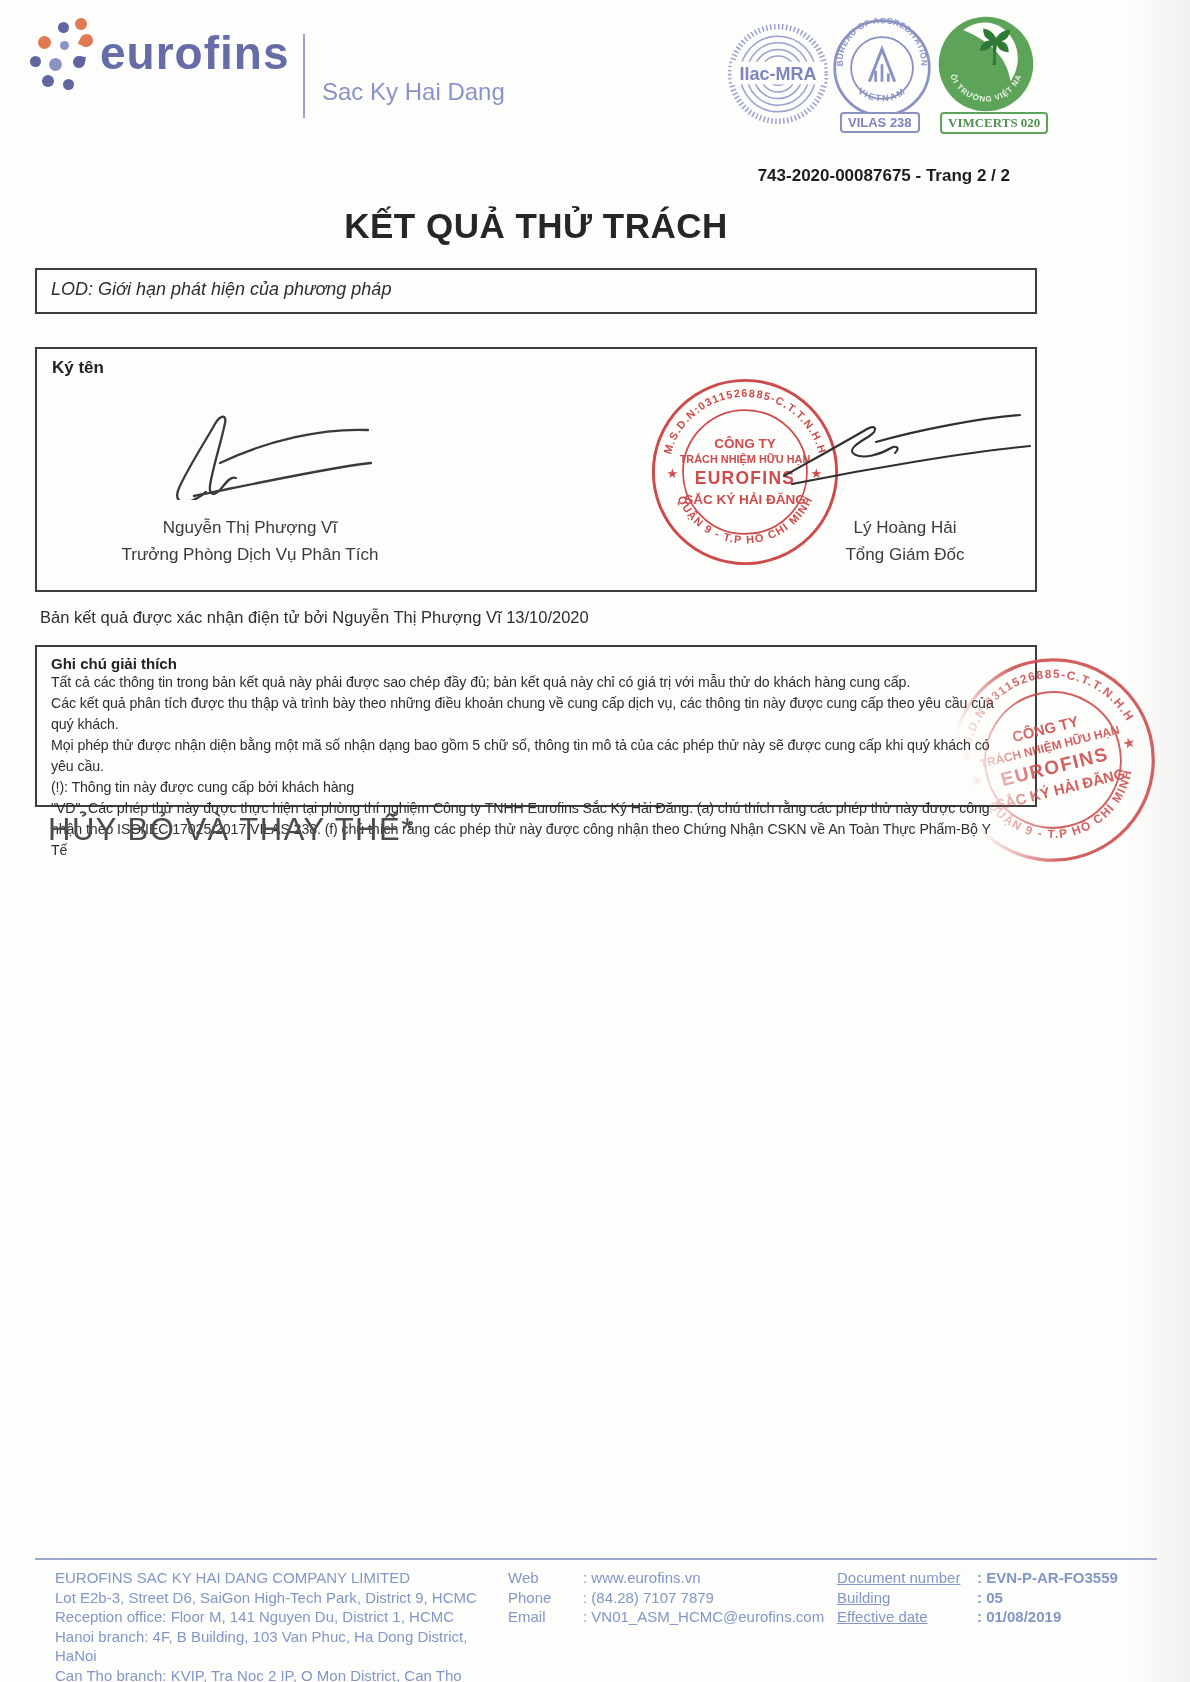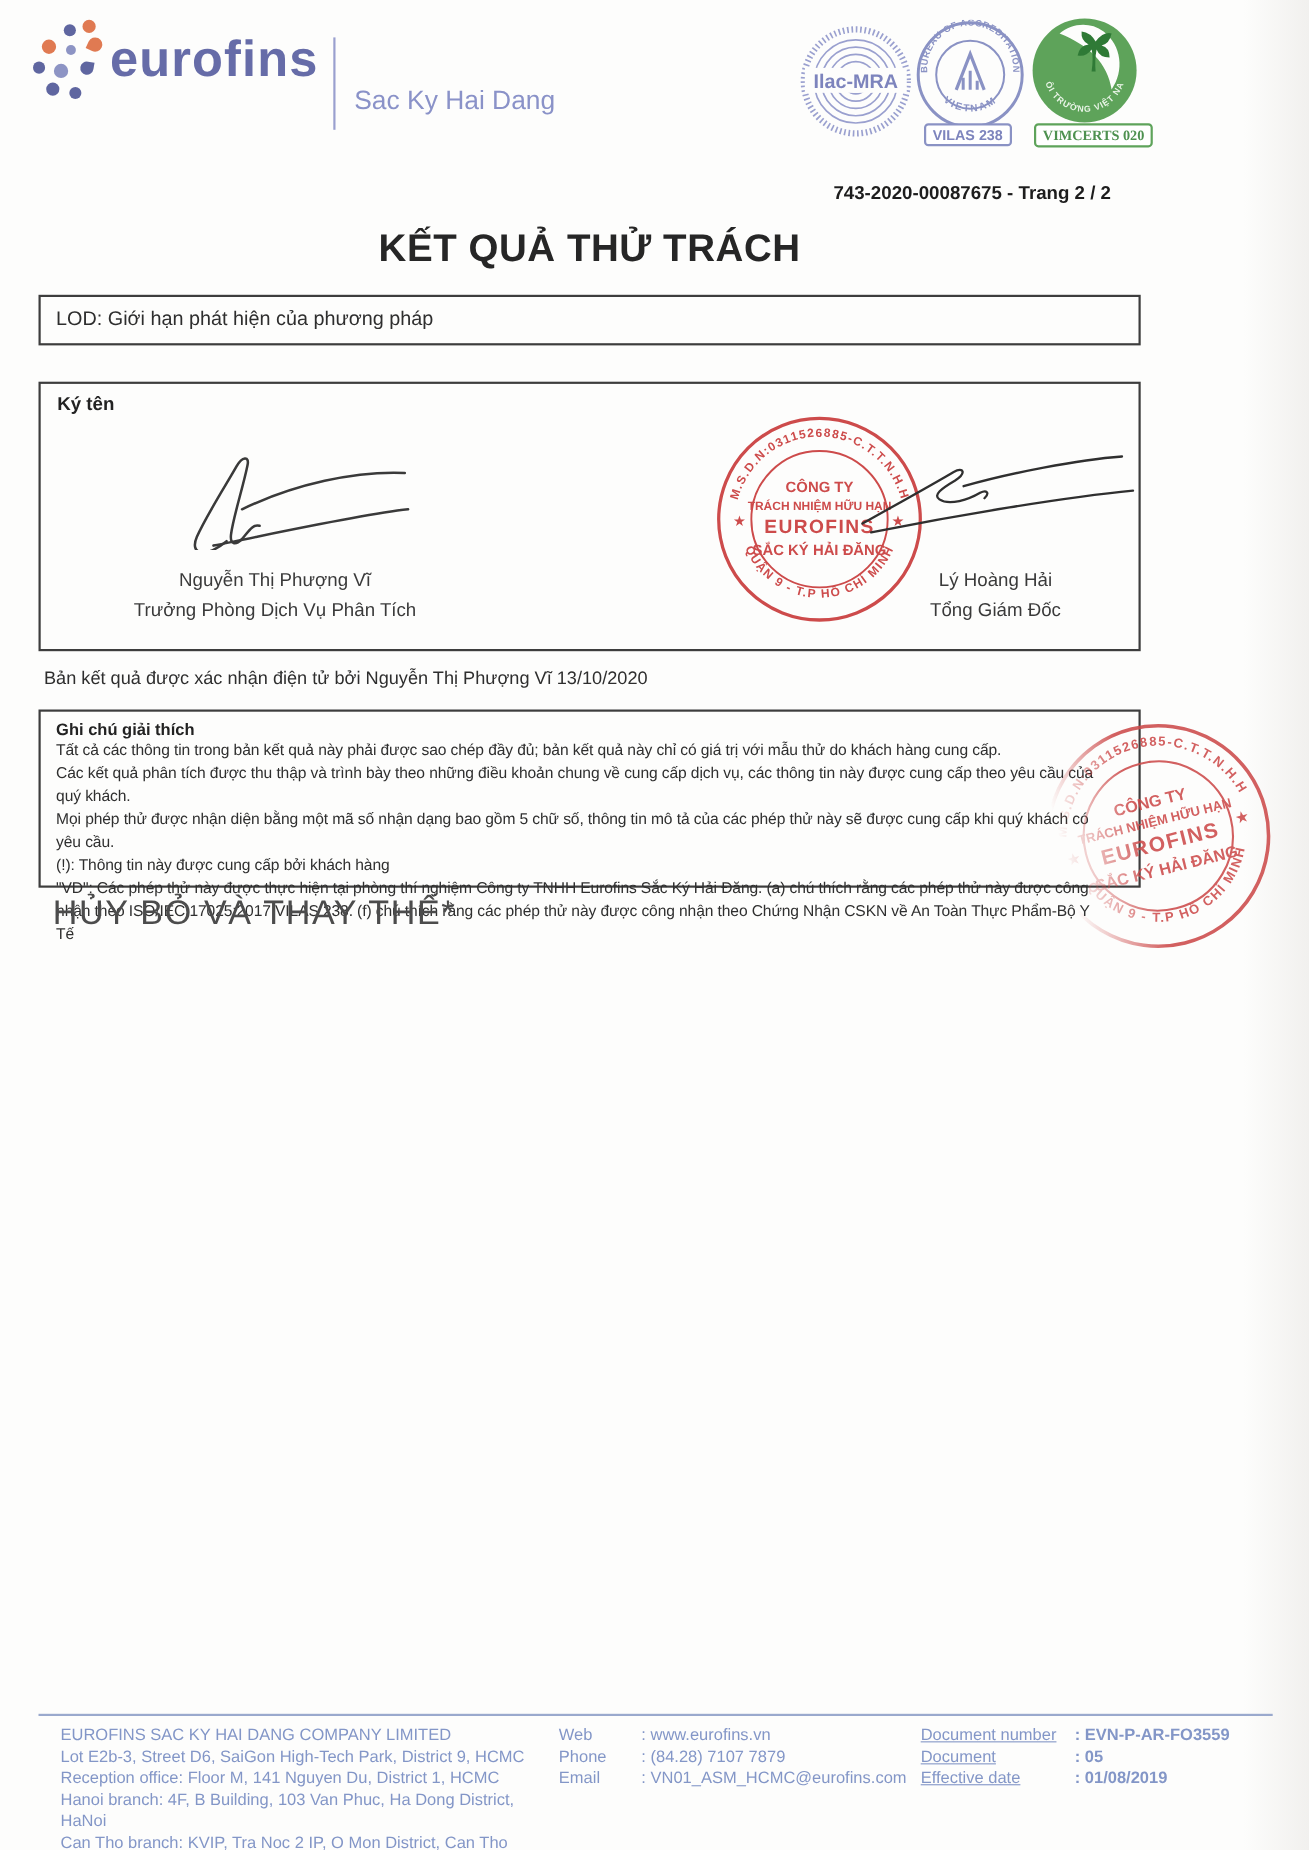--- a/index.html
+++ b/index.html
@@ -101,21 +101,21 @@
       <text font-size="8.6" font-weight="bold" fill="#e9f4e7" letter-spacing="1">
         <textPath href="#grnBot" startOffset="50%" text-anchor="middle">MÔI TRƯỜNG VIỆT NAM</textPath>
       </text>
     </svg>
   </div>
   <div class="abs badge green" style="left:940px;top:112px;font-family:Liberation Serif, serif;">VIMCERTS 020</div>
 
   <div class="abs doc-ref" style="left:610px;top:166px;width:400px;text-align:right;">743-2020-00087675 - Trang 2 / 2</div>
   <div class="abs main-title" style="left:35px;top:206px;width:1002px;text-align:center;">KẾT QUẢ THỬ TRÁCH</div>
 
-  <div class="abs frame" style="left:35px;top:268px;width:998px;height:42px;">
+  <div class="abs frame" style="left:35px;top:268px;width:998px;height:42px;font-style:italic;">
     <div class="lod-text" style="padding:9px 0 0 14px;">LOD: Giới hạn phát hiện của phương pháp</div>
   </div>
 
   <div class="abs frame" style="left:35px;top:347px;width:998px;height:241px;"></div>
   <div class="abs sec-label" style="left:52px;top:358px;">Ký tên</div>
 
   <div class="abs" style="left:158px;top:408px;width:215px;height:92px;">
     <svg width="215" height="92" viewBox="0 0 215 92">
       <g fill="none" stroke="#3a3a3a" stroke-width="2.3" stroke-linecap="round">
         <path d="M 48,84 C 28,100 14,96 21,80 C 30,60 48,32 57,16 C 62,7 69,6 67,15 C 63,35 54,62 52,78 C 51,87 56,88 62,82 C 68,75 72,68 78,70"></path>
@@ -212,21 +212,21 @@
     <div>Email</div>
   </div>
   <div class="abs ft" style="left:583px;top:1568px;width:260px;">
     <div>: www.eurofins.vn</div>
     <div>: (84.28) 7107 7879</div>
     <div>: VN01_ASM_HCMC@eurofins.com</div>
   </div>
 
   <div class="abs ft" style="left:837px;top:1568px;width:140px;text-decoration:underline;">
     <div>Document number</div>
-    <div>Document</div>
+    <div>Building</div>
     <div>Effective date</div>
   </div>
   <div class="abs ft" style="left:977px;top:1568px;width:180px;font-weight:bold;">
     <div>: EVN-P-AR-FO3559</div>
     <div>: 05</div>
     <div>: 01/08/2019</div>
   </div>
 
 </div>
 

